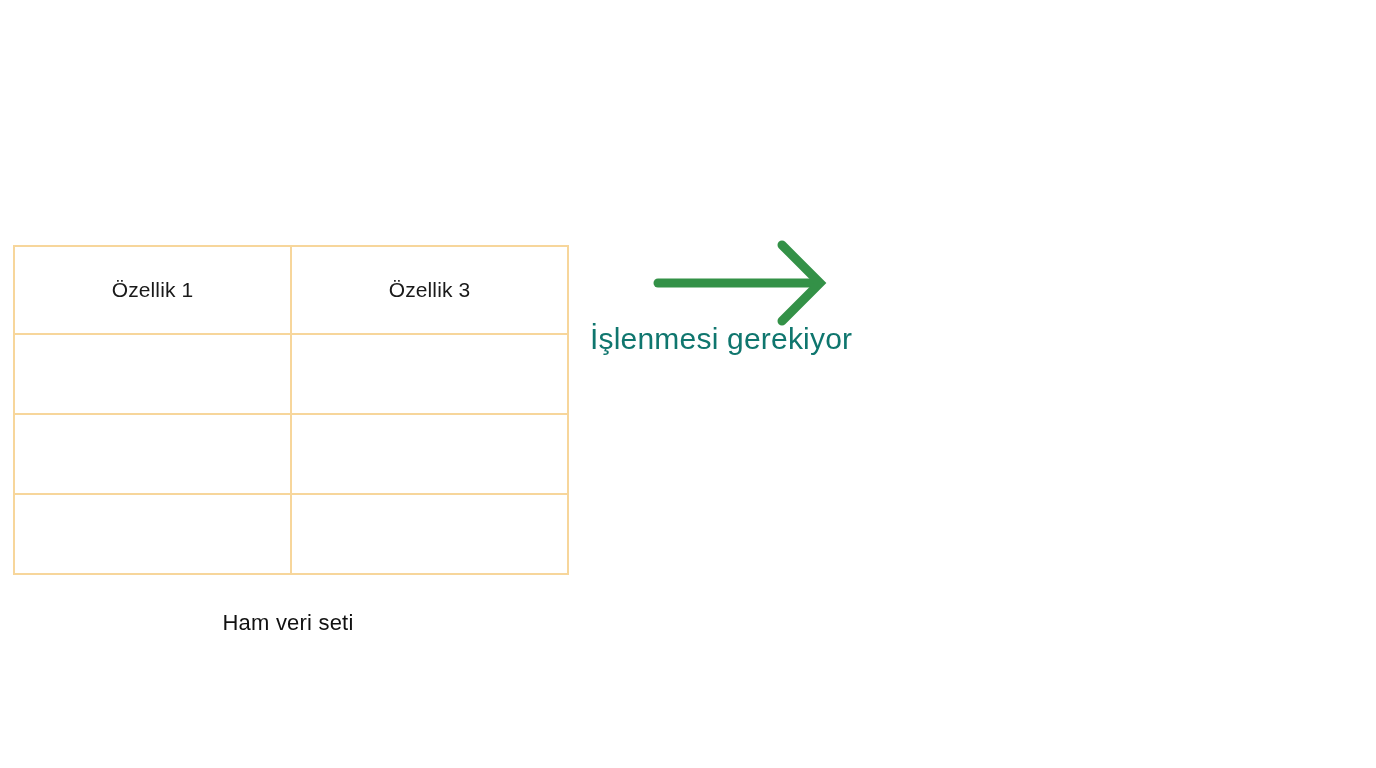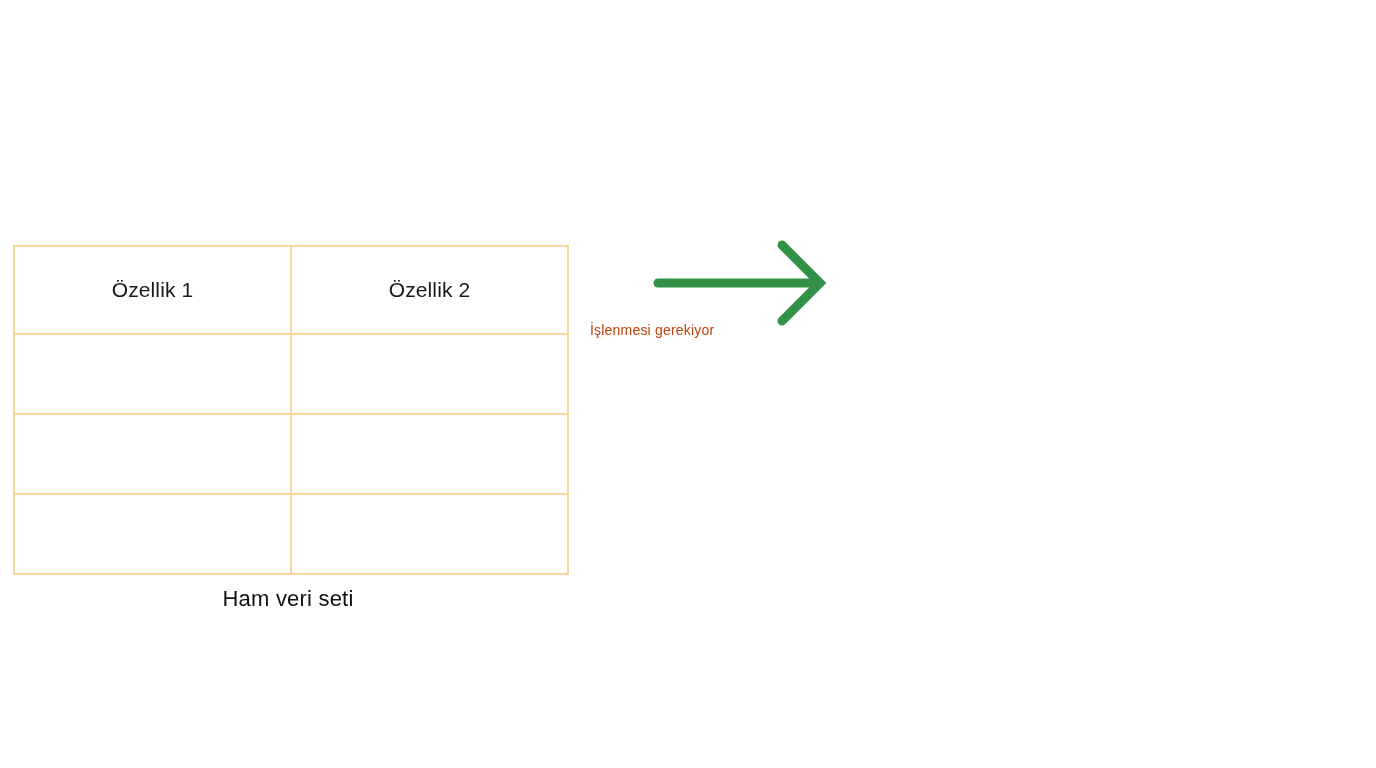--- a/index.html
+++ b/index.html
@@ -62,21 +62,21 @@
     font-weight: 400;
     color: #1a1a1a;
     letter-spacing: 0.1px;
     line-height: 1.2;
     display: block;
   }
 
   .table-caption {
     position: absolute;
     left: 13px;
-    top: 586px;
+    top: 610px;
     width: 550px;
     text-align: center;
     font-size: 22px;
     font-weight: 400;
     color: #111111;
     letter-spacing: 0.2px;
   }
 
   
   .arrow-group {
@@ -95,41 +95,41 @@
     height: 90px;
     display: block;
   }
 
   .arrow-label {
     position: absolute;
     left: 0px;
     top: 84px;
     width: 300px;
     text-align: left;
-    font-size: 14px;
+    font-size: 30px;
     font-weight: 400;
-    color: #c2410c;
+    color: #0f766e;
     letter-spacing: 0.2px;
     white-space: nowrap;
   }
 </style>
 </head>
 <body>
 
 <div id="canvas">
 
   <div class="data-table-block">
     <table class="data-table">
       <tbody>
         <tr class="header-row">
           <td class="col-left">
             <span class="header-text">Özellik 1</span>
           </td>
           <td class="col-right">
-            <span class="header-text">Özellik 2</span>
+            <span class="header-text">Özellik 3</span>
           </td>
         </tr>
         <tr class="data-row">
           <td class="col-left"></td>
           <td class="col-right"></td>
         </tr>
         <tr class="data-row">
           <td class="col-left"></td>
           <td class="col-right"></td>
         </tr>

